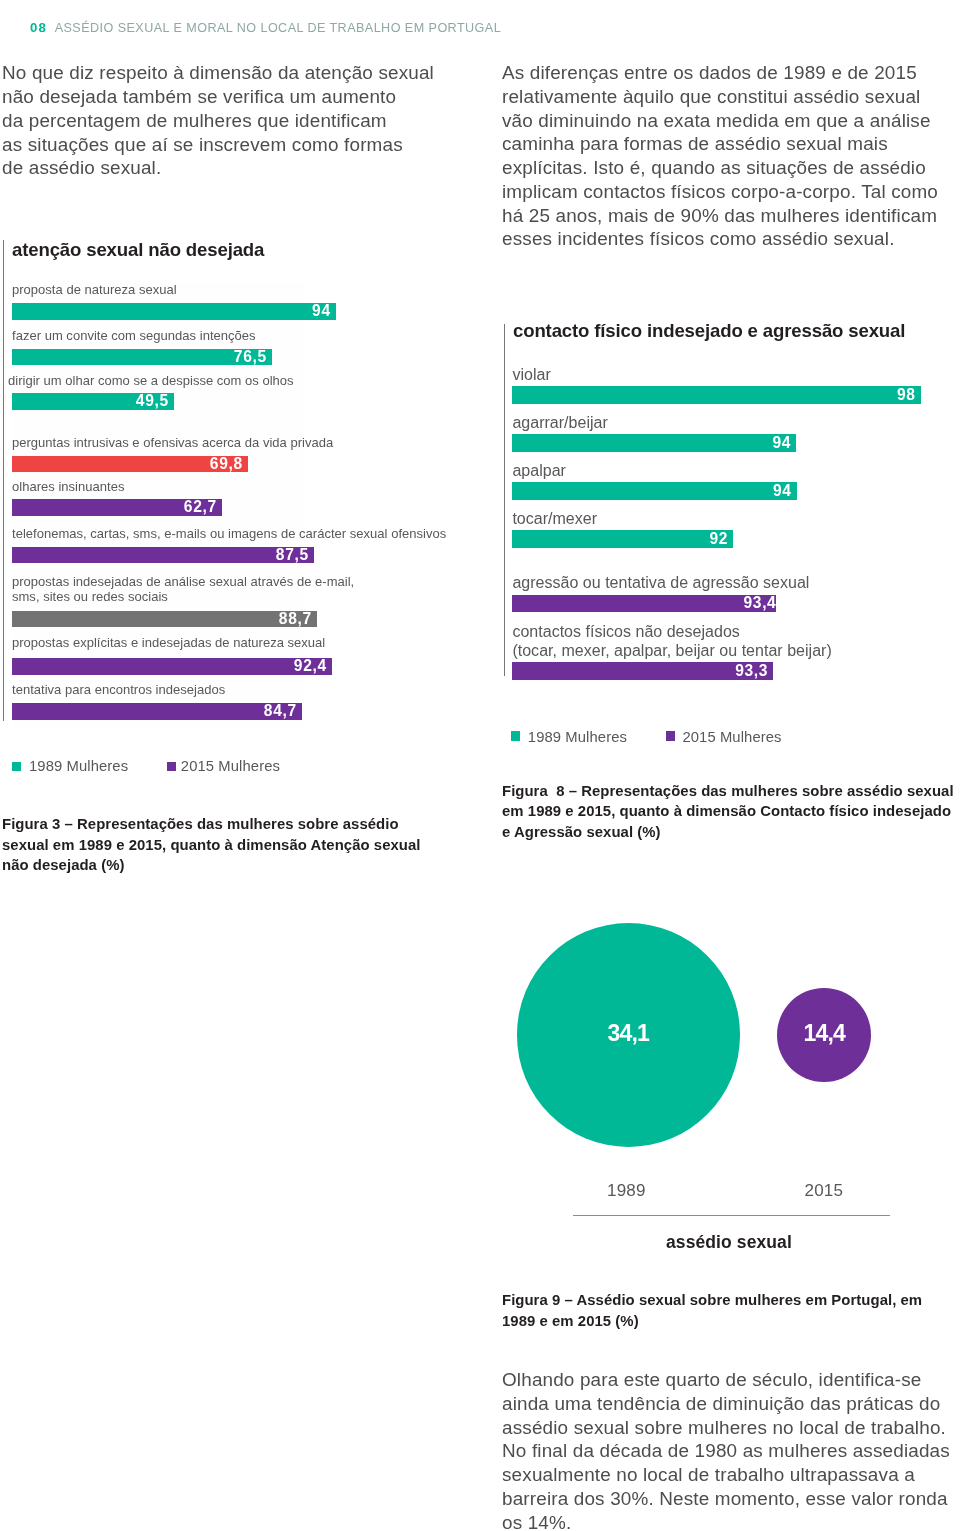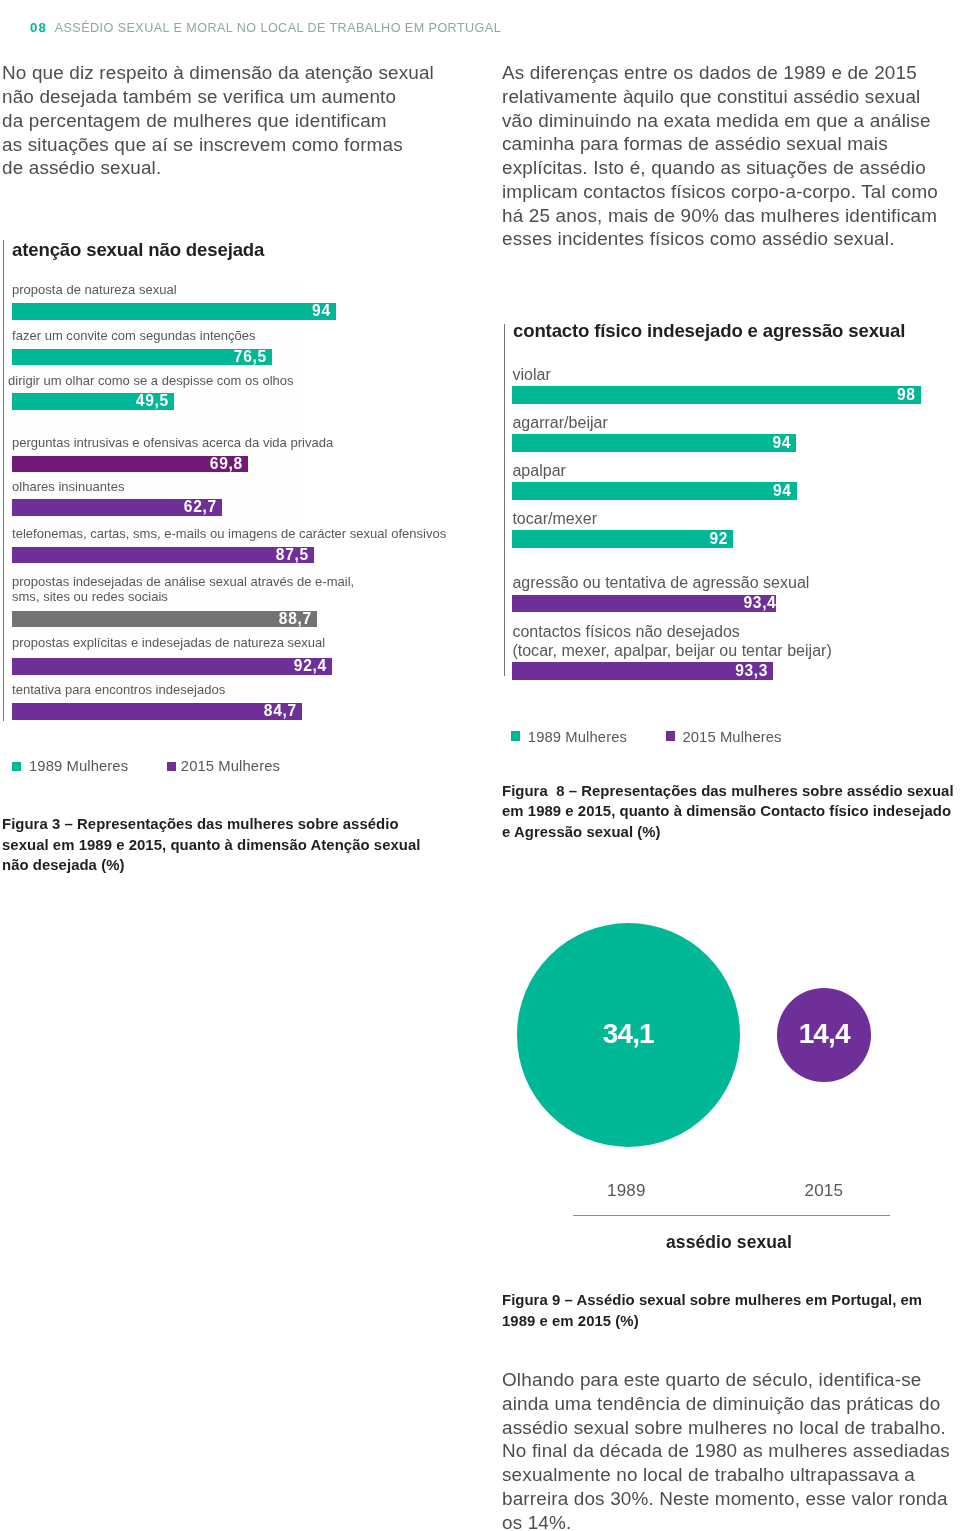--- a/index.html
+++ b/index.html
@@ -35,21 +35,21 @@
   .lg-sq{width:9.4px;height:9.4px;}
   .lg-tx{font-size:14.8px;color:#58585b;white-space:nowrap;letter-spacing:.1px;line-height:17px;}
 
   
   .caption{font-size:14.9px;letter-spacing:.05px;line-height:20.7px;font-weight:700;color:#231f20;}
 
   
   .bubble{border-radius:50%;}
   .bubble .bval{position:absolute;left:0;top:50%;width:100%;text-align:center;
                 transform:translateY(-54%);color:#ffffff;font-weight:700;
-                font-size:28px;letter-spacing:-0.85px;}
+                font-size:23px;letter-spacing:-0.85px;}
   .bx-label{font-size:17px;color:#58585b;white-space:nowrap;letter-spacing:.2px;line-height:19px;}
   .bx-rule{background:#8a8c8e;height:1px;}
   .bx-title{font-size:17.5px;font-weight:700;color:#231f20;white-space:nowrap;
             letter-spacing:.1px;line-height:19px;}
 </style>
 </head>
 <body>
 
 <div class="page">
   <div class="abs runhead">
@@ -82,21 +82,21 @@
       </div>
     <div class="abs cat-label" style="left:12.0px;top:328.4px;white-space:nowrap;">fazer um convite com segundas intenções</div>
     <div class="abs bar" style="left:12.0px;top:348.6px;width:260.0px;height:16.5px;background:#00b796;">
         <span class="val" style="right:5.3px;">76,5</span>
       </div>
     <div class="abs cat-label" style="left:8px;top:372.9px;white-space:nowrap;">dirigir um olhar como se a despisse com os olhos</div>
     <div class="abs bar" style="left:12.0px;top:393.2px;width:162.0px;height:16.5px;background:#00b796;">
         <span class="val" style="right:5.3px;">49,5</span>
       </div>
     <div class="abs cat-label" style="left:12.0px;top:435.0px;white-space:nowrap;">perguntas intrusivas e ofensivas acerca da vida privada</div>
-    <div class="abs bar" style="left:12.0px;top:455.8px;width:236.0px;height:16.5px;background:#701a75;">
+    <div class="abs bar" style="left:12.0px;top:455.8px;width:236.0px;height:16.5px;background:#ef4444;">
         <span class="val" style="right:5.3px;">69,8</span>
       </div>
     <div class="abs cat-label" style="left:12.0px;top:479.3px;white-space:nowrap;">olhares insinuantes</div>
     <div class="abs bar" style="left:12.0px;top:499.2px;width:210.0px;height:16.5px;background:#6e2f99;">
         <span class="val" style="right:5.3px;">62,7</span>
       </div>
     <div class="abs cat-label" style="left:12.0px;top:526.4px;white-space:nowrap;">telefonemas, cartas, sms, e-mails ou imagens de carácter sexual ofensivos</div>
     <div class="abs bar" style="left:12.0px;top:546.7px;width:302.0px;height:16.5px;background:#6e2f99;">
         <span class="val" style="right:5.3px;">87,5</span>
       </div>

